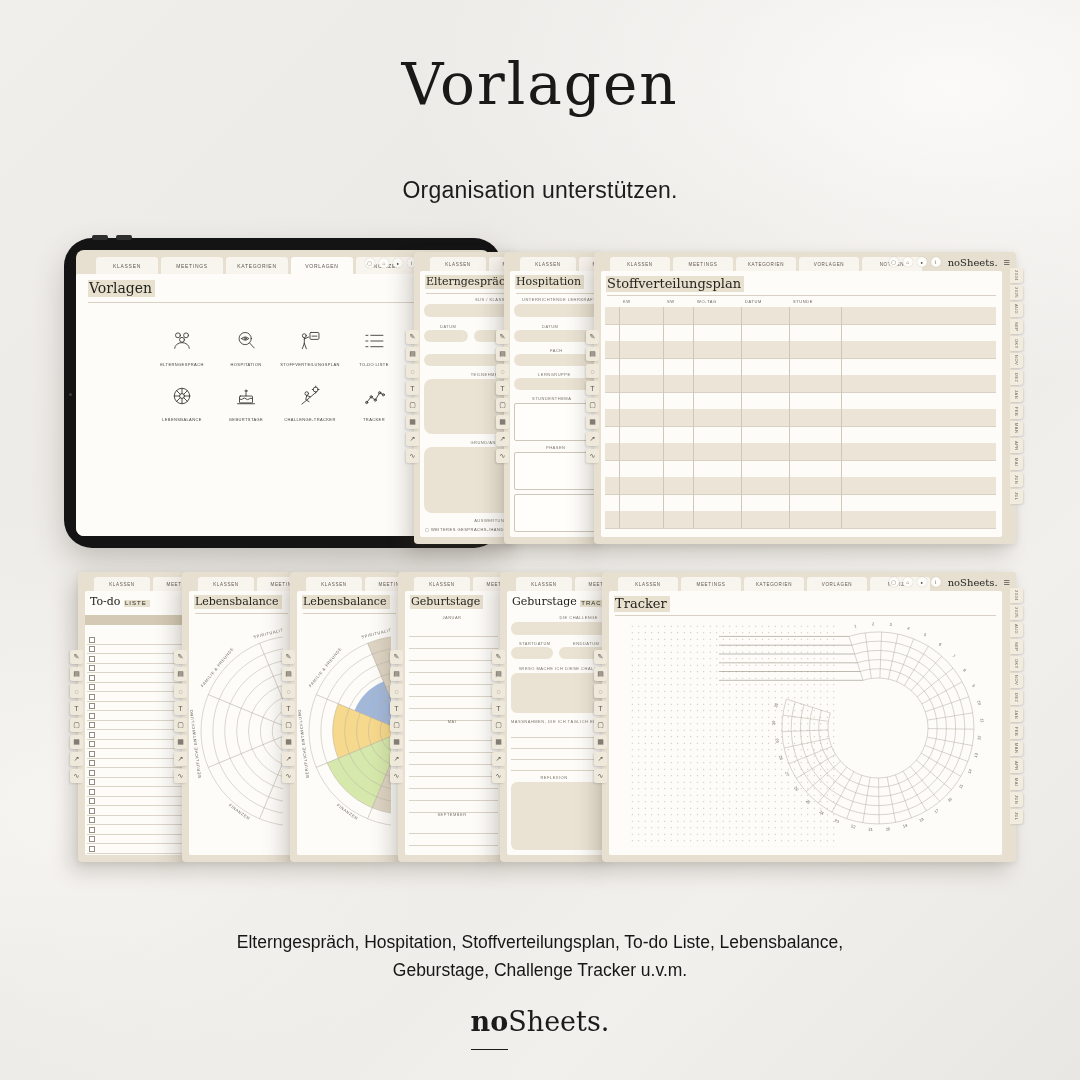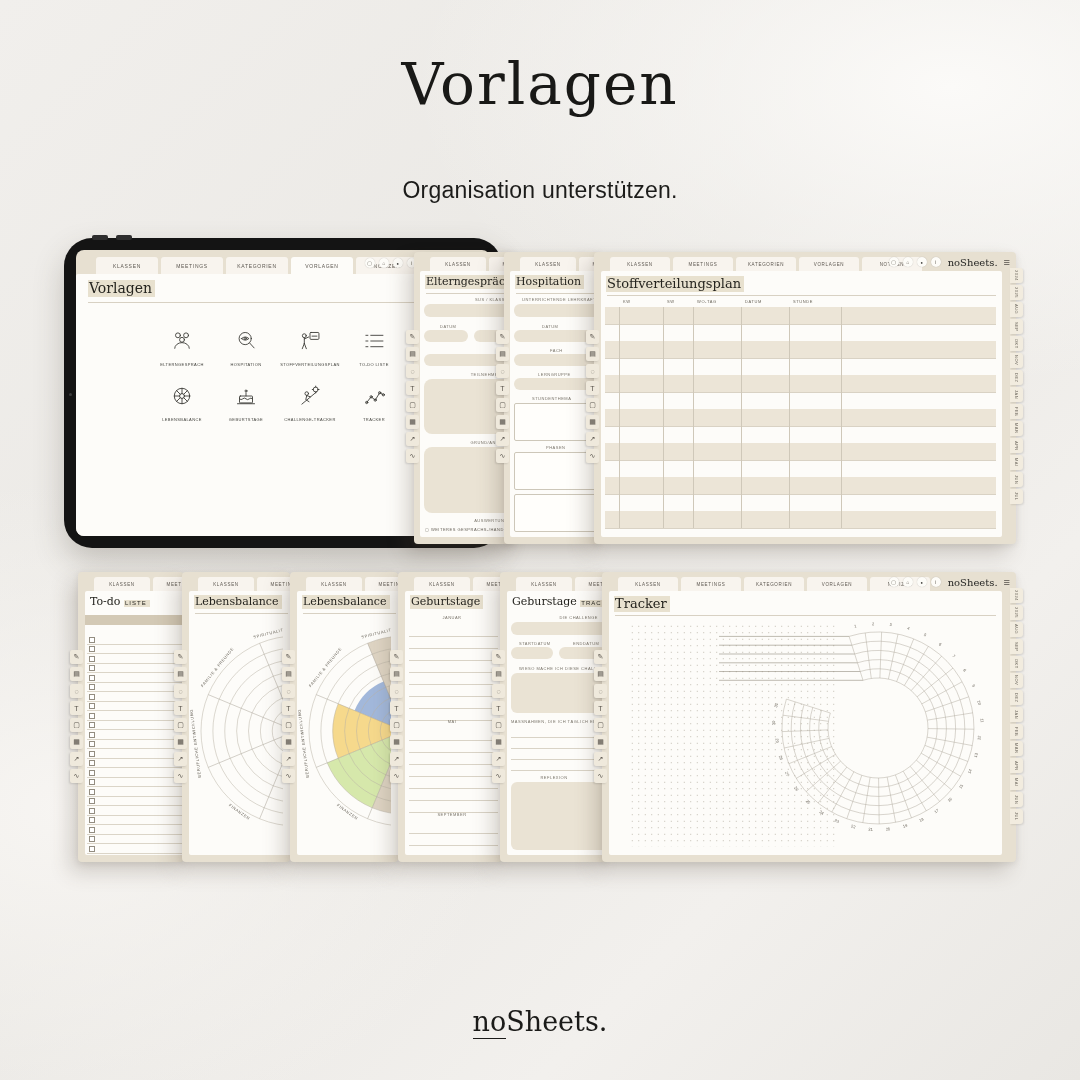--- a/index.html
+++ b/index.html
@@ -66,21 +66,21 @@
   
   #templateGrid{position:absolute;left:74px;top:54px;display:grid;grid-template-columns:repeat(4,64px);row-gap:16px;justify-items:center;}
   .tcell{width:60px;text-align:center;}
   .tcell svg{width:26px;height:26px;stroke:#3a3a36;fill:none;stroke-width:1.1;stroke-linecap:round;stroke-linejoin:round;}
   .tlabel{margin-top:4px;font-size:4px;line-height:5px;letter-spacing:.4px;color:#44443f;text-transform:uppercase;}
   
   #footer{position:absolute;top:928px;left:0;width:1080px;text-align:center;margin:0;
     font-size:17.5px;line-height:28px;color:#161614;}
   #logo{position:absolute;top:1006px;left:0;width:1080px;text-align:center;margin:0;
     font-family:"DejaVu Serif",serif;font-size:27px;color:#1b1b19;}
-  #logo .u{border-bottom:1.5px solid #1b1b19;padding-bottom:1px;}
+  #logo .u{border-bottom:1.5px solid #1b1b19;padding-bottom:12px;font-weight:bold;}
   svg text{font-family:"Liberation Sans",sans-serif;}
 </style>
 </head>
 <body>
 
 <h1 id="main-title">Vorlagen</h1>
 <p id="subtitle"><br>
 <span>Organisation unterstützen.</span></p>
 
 <div id="tablet">
@@ -702,15 +702,15 @@
       <div class="vchip">JAN</div>
       <div class="vchip">FEB</div>
       <div class="vchip">MÄR</div>
       <div class="vchip">APR</div>
       <div class="vchip">MAI</div>
       <div class="vchip">JUN</div>
       <div class="vchip">JUL</div>
     </div>
 </div>
 
-<p id="footer"><br>
-</p>
+<p id="footer"><span>Elterngespräch, Hospitation, Stoffverteilungsplan, To-do Liste, Lebensbalance,</span><br>
+<span>Geburstage, Challenge Tracker u.v.m.</span></p>
 <p id="logo"><span class="u">no</span><span>Sheets.</span></p>
 
 </body></html>

